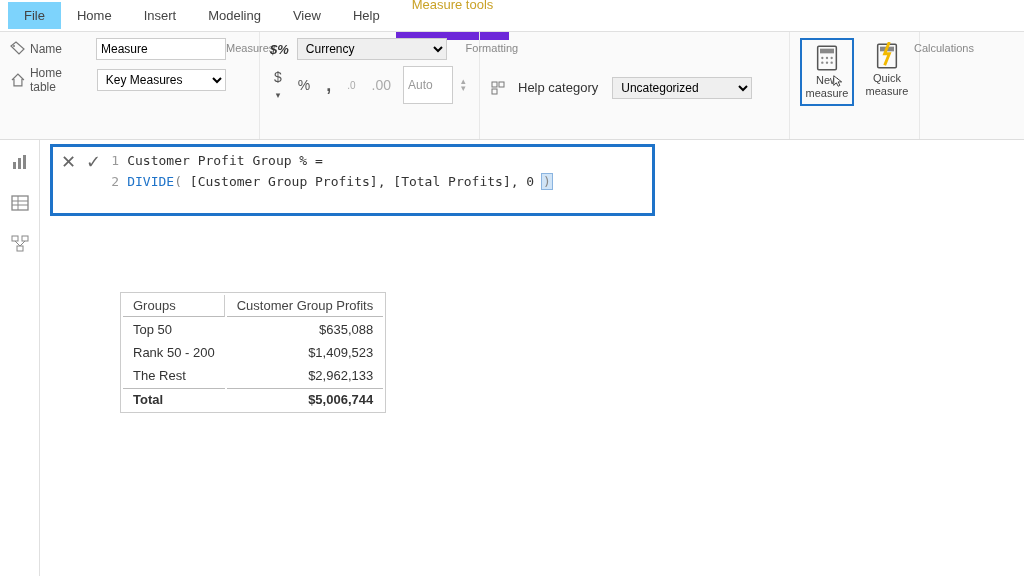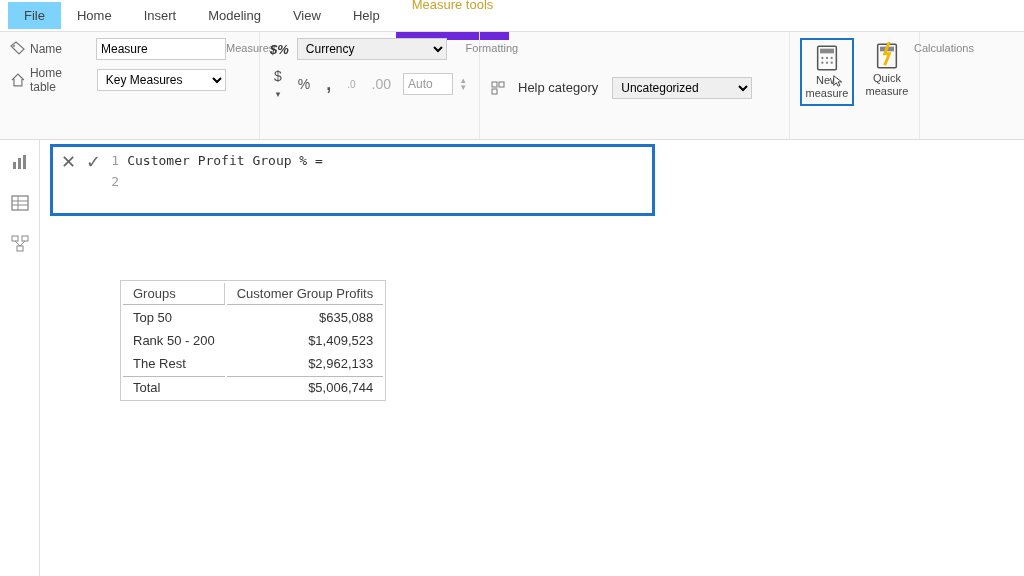--- a/index.html
+++ b/index.html
@@ -19,21 +19,21 @@
   .field-row { display: flex; align-items: center; gap: 6px; margin-bottom: 6px; }
   .field-row .lbl { display: flex; align-items: center; gap: 4px; min-width: 80px; color: #555; font-size: 12px; }
   .field-row input, .field-row select { font-size: 12px; padding: 2px 4px; border: 1px solid #ccc; background: #fff; height: 22px; }
   .field-row input { width: 130px; }
   .field-row select { width: 130px; }
   
   .fmt-col { display: flex; flex-direction: column; gap: 6px; }
   .fmt-row { display: flex; align-items: center; gap: 8px; }
   .fmt-btn { border: none; background: transparent; padding: 2px 4px; font-size: 14px; color: #555; cursor: pointer; }
   .fmt-select { height: 22px; border: 1px solid #ccc; width: 150px; font-size: 12px; padding: 2px 4px; }
-  .fmt-input { height: 22px; border: 1px solid #ccc; width: 50px; font-size: 12px; padding: 2px 4px; color: #999; }
+  .fmt-input { height: 38px; border: 1px solid #ccc; width: 50px; font-size: 12px; padding: 2px 4px; color: #999; }
   
   .big-btn { display: flex; flex-direction: column; align-items: center; justify-content: center; width: 54px; padding: 4px 2px; cursor: pointer; font-size: 11px; text-align: center; line-height: 1.2; color: #444; }
   .big-btn.highlight { border: 2px solid #1e73c9; }
   .big-btn svg { margin-bottom: 2px; }
   
   .workspace { display: flex; height: calc(576px - 32px - 108px); }
   .view-rail { width: 40px; border-right: 1px solid #e0e0e0; display: flex; flex-direction: column; align-items: center; padding-top: 12px; gap: 18px; }
   .view-rail div { color: #777; cursor: pointer; }
   
   .canvas { flex: 1; position: relative; background: #fff; }
@@ -41,26 +41,26 @@
   .formula-bar { position: absolute; top: 4px; left: 10px; width: 605px; border: 3px solid #1e73c9; background: #fff; display: flex; align-items: flex-start; padding: 4px 6px; min-height: 72px; }
   .fb-controls { display: flex; gap: 10px; padding: 2px 8px 0 2px; }
   .fb-btn { font-size: 18px; color: #666; cursor: pointer; line-height: 1; }
   .fb-code { font-family: Consolas, monospace; font-size: 13px; line-height: 1.6; flex: 1; }
   .fb-line { display: flex; }
   .fb-lineno { color: #999; width: 18px; text-align: right; padding-right: 8px; user-select: none; }
   .tok-func { color: #1e73c9; }
   .tok-punct { color: #888; }
   .tok-cursor { background: #d0e4f7; outline: 1px solid #8ab4e0; padding: 0 1px; }
   
-  .data-table { position: absolute; top: 140px; left: 80px; border: 1px solid #ccc; font-size: 13px; }
+  .data-table { position: absolute; top: 152px; left: 80px; border: 1px solid #ccc; font-size: 13px; }
   .data-table th, .data-table td { padding: 3px 10px; }
   .data-table thead th { border-bottom: 1px solid #bbb; border-right: 1px solid #ccc; text-align: left; font-weight: normal; color: #444; }
   .data-table thead th:last-child { border-right: none; }
   .data-table td.num { text-align: right; }
-  .data-table tr.total td { font-weight: normal; border-top: 1px solid #bbb; margin-top: 41px; }
+  .data-table tr.total td { font-weight: bold; border-top: 1px solid #bbb; margin-top: 41px; }
   
   .icon-sm { width: 16px; height: 16px; display: inline-block; }
 </style>
 </head>
 <body>
 
 <div class="ribbon-tabs">
   <div class="ribbon-tab file">File</div>
   <div class="ribbon-tab">Home</div>
   <div class="ribbon-tab">Insert</div>
@@ -188,20 +188,23 @@
         <span class="fb-btn">✕</span>
         <span class="fb-btn">✓</span>
       </div>
       <div class="fb-code">
         <div class="fb-line">
           <span class="fb-lineno">1</span>
           <span>Customer Profit Group % =</span>
         </div>
         <div class="fb-line">
           <span class="fb-lineno">2</span>
+          <span>
+            <span class="tok-func">DIVIDE</span><span class="tok-punct">(</span><span> [Customer Group Profits], [Total Profits], 0 </span><span class="tok-punct tok-cursor">)</span>
+          </span>
         </div>
       </div>
     </div>
 
     <table class="data-table">
       <thead>
         <tr>
           <th>Groups</th>
           <th>Customer Group Profits</th>
         </tr>

